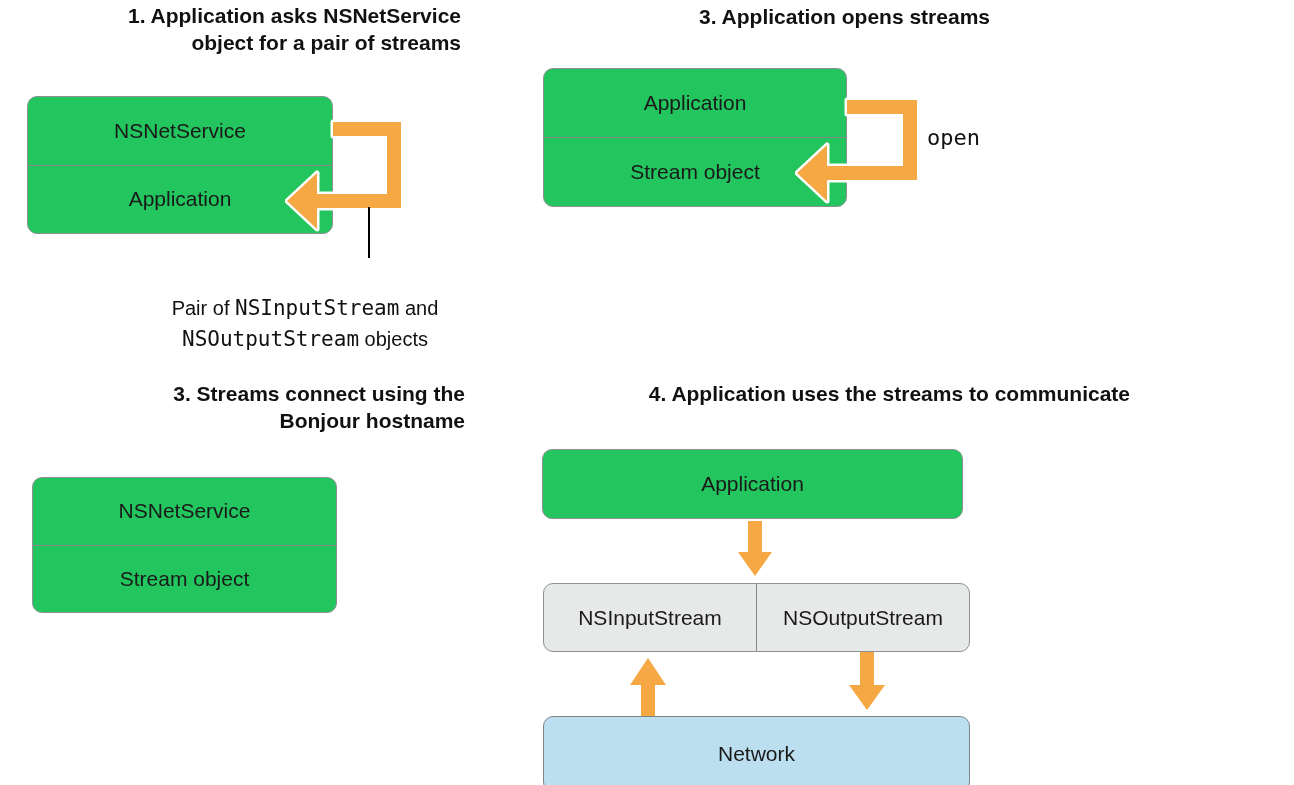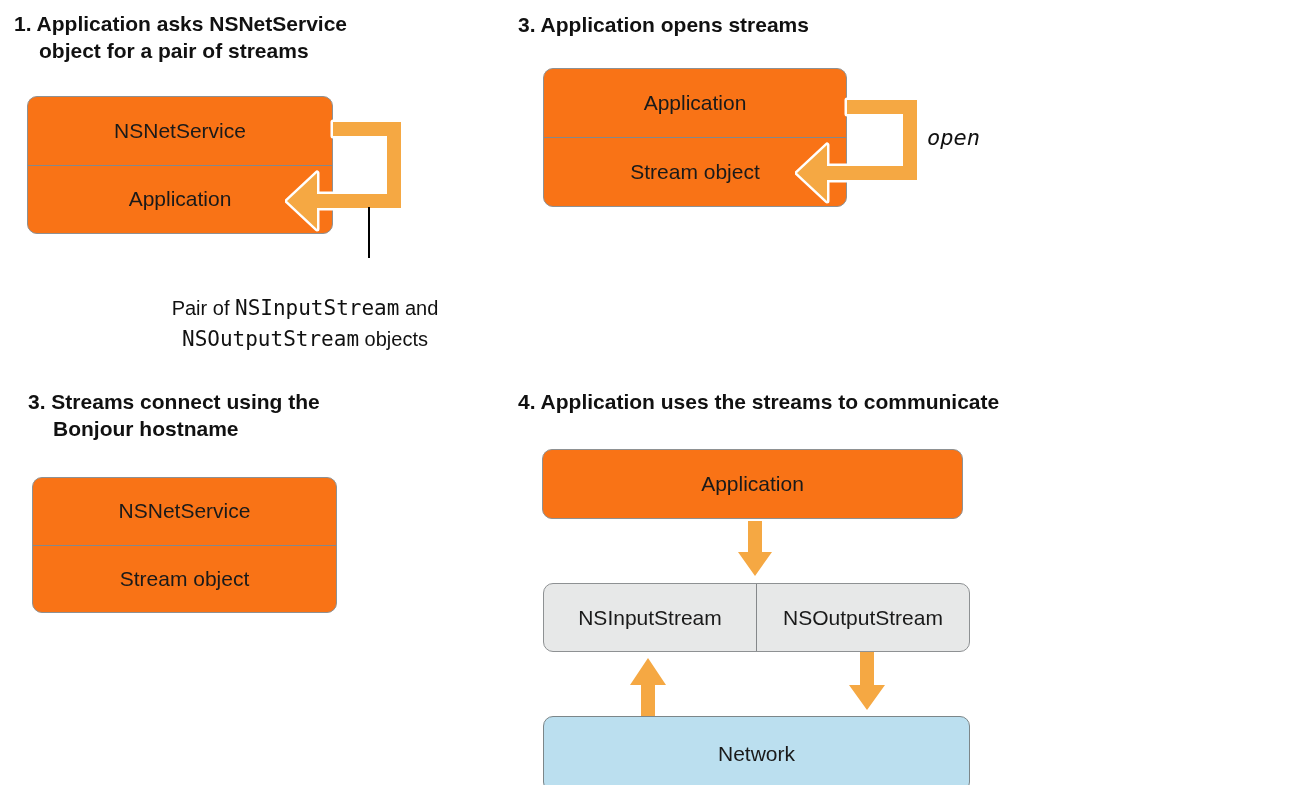--- a/index.html
+++ b/index.html
@@ -7,29 +7,30 @@
     position:relative;
     width:1294px;height:785px;
     background:#ffffff;
     font-family:"Liberation Sans", sans-serif;
     color:#161616;
     overflow:hidden;
   }
   .abs{position:absolute;}
   .heading{
     position:absolute;
-    margin:8px;
+    margin:0;
     font:bold 21px/27px "Liberation Sans", sans-serif;
     color:#111111;
     white-space:pre-line;
+    text-align:right;
   }
   .hang{padding-left:25px;text-indent:-25px;}
   .twobox{
     position:absolute;
-    background:#f97316;
+    background:#22c55e;
     border:1.5px solid #8E9193;
     border-radius:10px;
     display:flex;flex-direction:column;
     box-sizing:border-box;
   }
   .cell{
     flex:1;display:flex;align-items:center;justify-content:center;
     font-size:21px;color:#1a1a1a;
   }
   .cell + .cell{border-top:1.5px solid #85888A;}
@@ -99,21 +100,21 @@
     </div>
     <div class="cell">
       <span>Stream object</span>
     </div>
   </div>
 
   <svg class="abs" style="left:795px;top:96px;" width="126" height="110" viewBox="0 0 126 110" aria-hidden="true">
     <polygon points="52,4 122,4 122,84 32,84 32,105 2,77 32,49 32,70 108,70 108,18 52,18" fill="#F5A843" stroke="#ffffff" stroke-width="5" paint-order="stroke" stroke-linejoin="round"></polygon>
   </svg>
 
-  <div class="arrowlabel" style="left:927px;top:125px;font-style:italic;">open</div>
+  <div class="arrowlabel" style="left:927px;top:125px;">open</div>
 
   <h2 class="heading hang" style="left:20px;top:380px;width:420px;">3. Streams connect using the
 Bonjour hostname</h2>
 
   <div class="twobox" style="left:32px;top:477px;width:305px;height:136px;">
     <div class="cell">
       <span>NSNetService</span>
     </div>
     <div class="cell">
       <span>Stream object</span>

